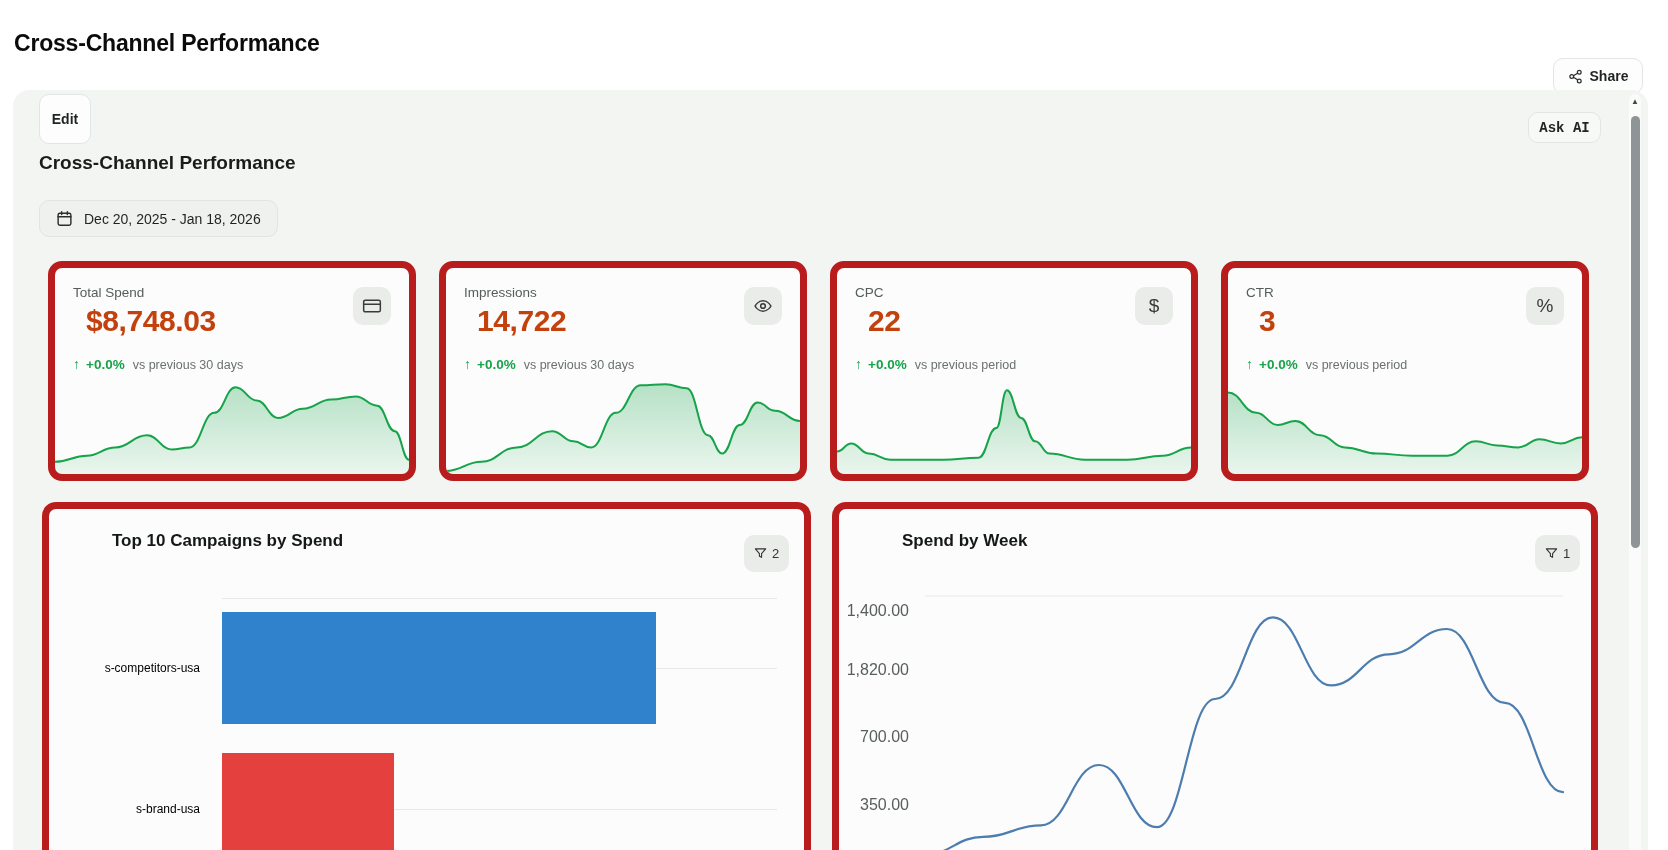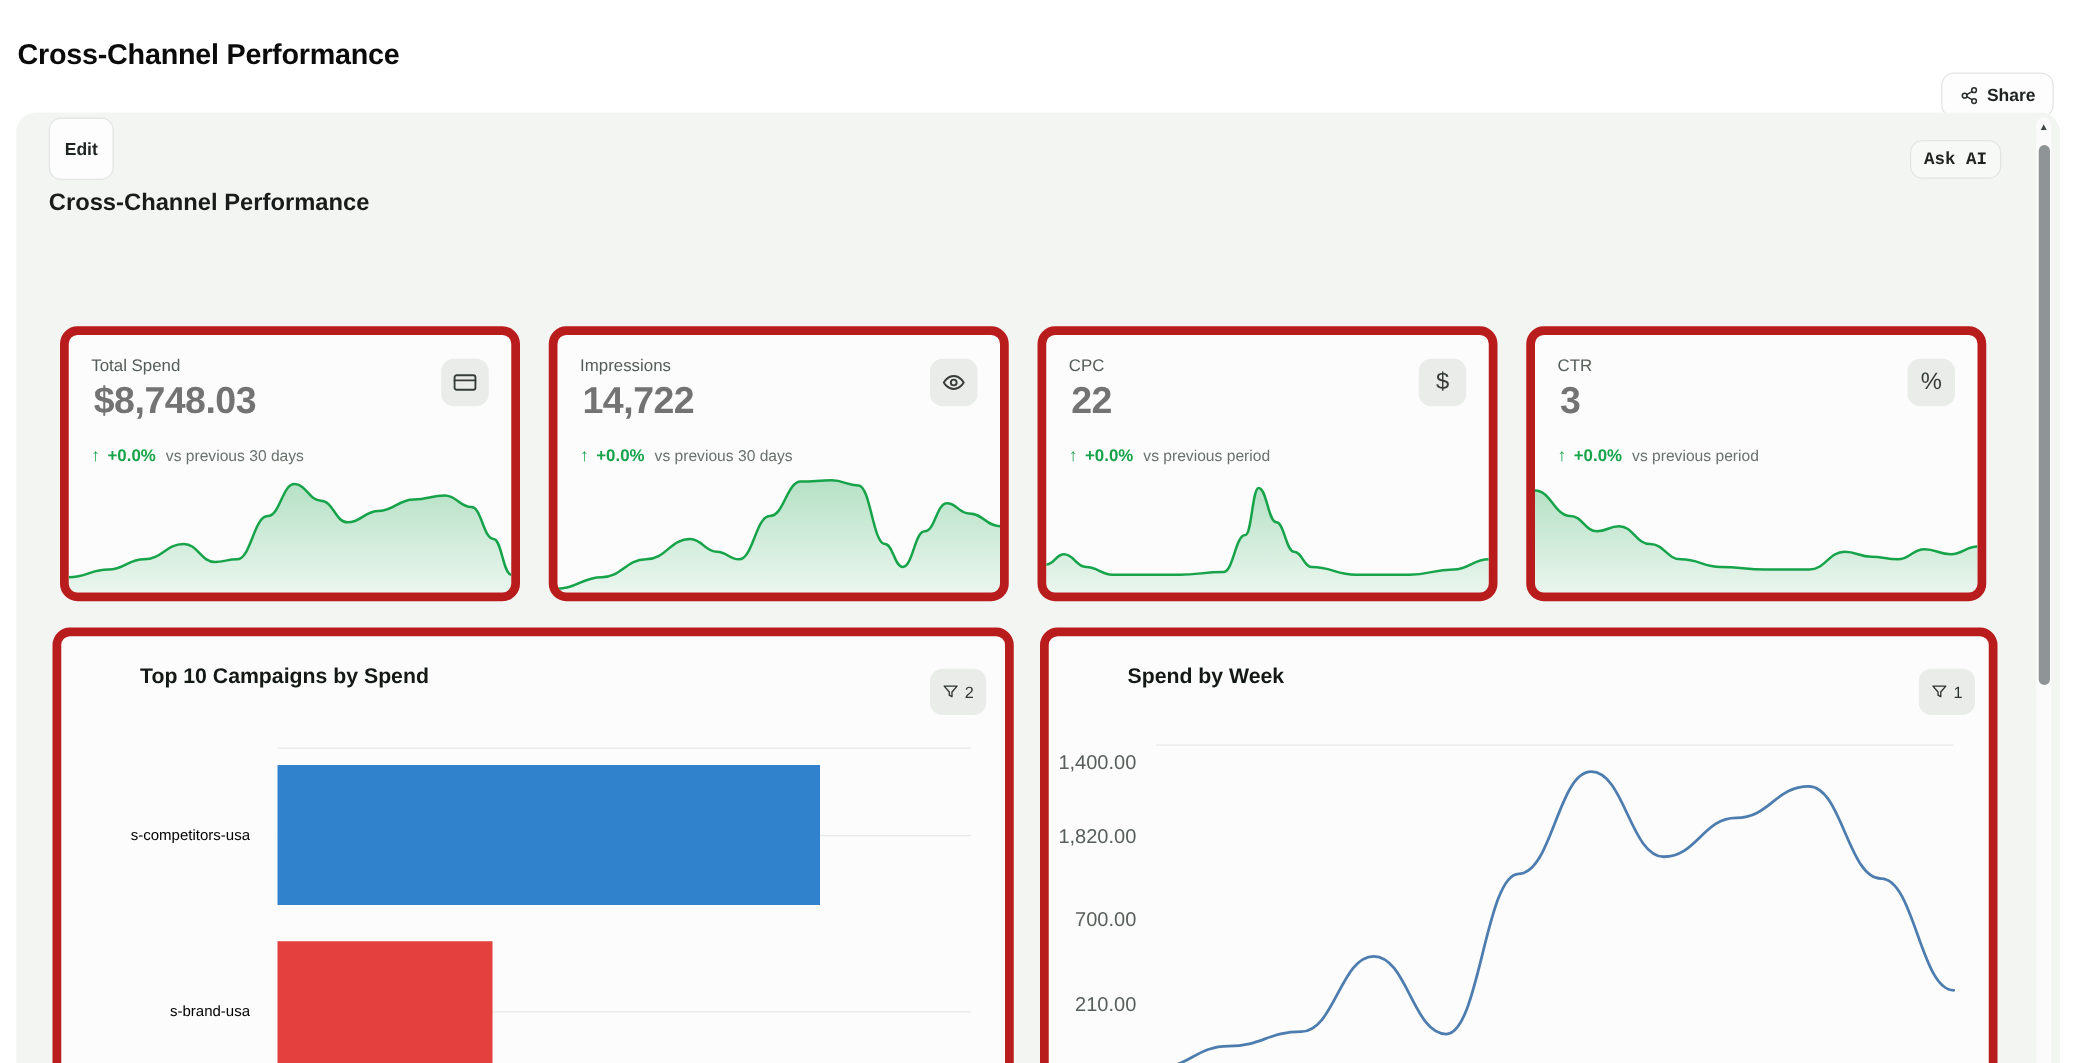--- a/index.html
+++ b/index.html
@@ -15,21 +15,21 @@
     border-radius:16px 16px 0 0;}
   .edit-btn{position:absolute;left:26px;top:4px;width:52px;height:50px;}
   .askai-btn{position:absolute;left:1515px;top:22px;width:73px;height:31px;background:#f7f9f7;font-family:Liberation Mono, monospace;}
   .panel h2{position:absolute;left:26px;top:62px;margin:0;font-size:19px;font-weight:600;color:#181c1a;}
   .date-chip{position:absolute;left:26px;top:110px;height:37px;padding:0 16px;display:flex;
     align-items:center;gap:11px;background:#eff1ef;border:1px solid #e1e4e2;border-radius:10px;
     font-family:inherit;font-size:14px;color:#1f2421;cursor:pointer;}
   .card{position:absolute;background:#fbfcfb;border:7px solid #b91c1c;border-radius:14px;overflow:hidden;text-decoration:underline;}
   .kpi-card{width:368px;height:220px;top:171px;}
   .kpi-label{position:absolute;left:18px;top:17px;font-size:13.5px;color:#555d58;}
-  .kpi-value{position:absolute;left:20px;top:36px;font-size:30px;font-weight:700;color:#737373;letter-spacing:-0.4px;}
+  .kpi-value{position:absolute;left:31px;top:36px;font-size:30px;font-weight:700;color:#c2410c;letter-spacing:-0.4px;}
   .kpi-iconbox{position:absolute;right:18px;top:19px;width:38px;height:38px;border-radius:10px;
     background:#e9ece9;display:flex;align-items:center;justify-content:center;color:#363c38;
     font-size:19px;font-weight:400;}
   .kpi-delta{position:absolute;left:18px;top:88px;display:flex;align-items:baseline;gap:6px;white-space:nowrap;}
   .kpi-delta .arrow{font-size:14px;font-weight:700;}
   .kpi-delta .pct{font-size:13.5px;font-weight:600;}
   .kpi-delta .cmp{font-size:12.5px;color:#6b716d;margin-left:2px;}
   .spark{position:absolute;left:0;right:0;bottom:0;width:100%;height:102px;display:block;}
   .chart-card{top:412px;height:430px;}
   .bar-card{left:29px;width:769px;}
@@ -64,20 +64,29 @@
       <line x1="8.7" y1="13.3" x2="15.3" y2="17.2"></line>
   </svg>
   <span>Share</span>
 </button>
 
 <div class="panel">
   <button class="edit-btn btn">Edit</button>
   <button class="askai-btn btn">Ask AI</button>
   <h2>Cross-Channel Performance</h2>
 
+  <button class="date-chip">
+    <svg class="icon" width="17" height="17" viewBox="0 0 24 24" fill="none" stroke="#2a2f2c" stroke-width="2" stroke-linecap="round">
+      <rect x="3" y="4.5" width="18" height="17" rx="2.5"></rect>
+      <line x1="3" y1="9.5" x2="21" y2="9.5"></line>
+      <line x1="8" y1="2.5" x2="8" y2="6.5"></line>
+        <line x1="16" y1="2.5" x2="16" y2="6.5"></line>
+    </svg>
+    <span>Dec 20, 2025 - Jan 18, 2026</span>
+  </button>
 
   <div class="card kpi-card" style="left:35px">
     <svg class="spark" viewBox="0 0 100 100" preserveAspectRatio="none">
         <defs>
           <linearGradient id="g0" x1="0" y1="0" x2="0" y2="1">
             <stop offset="0%" stop-color="#16a34a" stop-opacity="0.30"></stop>
             <stop offset="100%" stop-color="#16a34a" stop-opacity="0.02"></stop>
           </linearGradient>
         </defs>
         <path d="M0 88 C4.1 88 4.9 82 9 82 C12.6 82 13.4 74 17 74 C21.1 74 21.9 62 26 62 C29.2 62 29.8 76 33 76 C35.3 76 35.7 74 38 74 C41.2 74 41.8 40 45 40 C47.7 40 48.3 15 51 15 C53.7 15 54.3 28 57 28 C59.7 28 60.3 45 63 45 C66.2 45 66.8 36 70 36 C73.6 36 74.4 27 78 27 C81.2 27 81.8 24 85 24 C87.7 24 88.3 33 91 33 C93.3 33 93.7 58 96 58 C97.8 58 98.2 86 100 86 L100 120 L0 120 Z" fill="url(#g0)" stroke="none"></path>
@@ -189,21 +198,21 @@
     <div class="chart-title">Spend by Week</div>
     <button class="filter-badge" style="left:696px">
       <svg class="icon" width="13" height="13" viewBox="0 0 24 24" fill="none" stroke="#2f3531" stroke-width="2" stroke-linejoin="round">
         <path d="M2.5 3.5h19l-7.5 8.6v7l-4-2.2v-4.8L2.5 3.5z"></path>
       </svg>
       <span>1</span>
     </button>
     <div class="ytick" style="top:93px">1,400.00</div>
     <div class="ytick" style="top:152px">1,820.00</div>
     <div class="ytick" style="top:219px">700.00</div>
-    <div class="ytick" style="top:287px">210.00</div>
+    <div class="ytick" style="top:287px">350.00</div>
     <svg id="linesvg" class="linesvg" width="766" height="430" viewBox="0 0 766 430">
         <line x1="86" y1="87" x2="724" y2="87" stroke="#e8eae8" stroke-width="1"></line>
         <path d="M86 345.4 C112.4 345.4 117.6 327.9 144 327.9 C170.4 327.9 175.6 316.3 202 316.3 C228.4 316.3 233.6 256 260 256 C286.4 256 291.6 318.2 318 318.2 C344.4 318.2 349.6 190 376 190 C402.4 190 407.6 108.4 434 108.4 C460.4 108.4 465.6 176.4 492 176.4 C518.4 176.4 523.6 145.3 550 145.3 C576.4 145.3 581.6 120 608 120 C634.4 120 639.6 193.9 666 193.9 C692.4 193.9 697.6 283.2 724 283.2" fill="none" stroke="#4d7caf" stroke-width="2.2" stroke-linejoin="round" stroke-linecap="round"></path>
       </svg>
   </div>
 
   <div class="scrollbar">
     <span class="sb-arrow">▲</span>
     <div class="sb-thumb"></div>
   </div>

